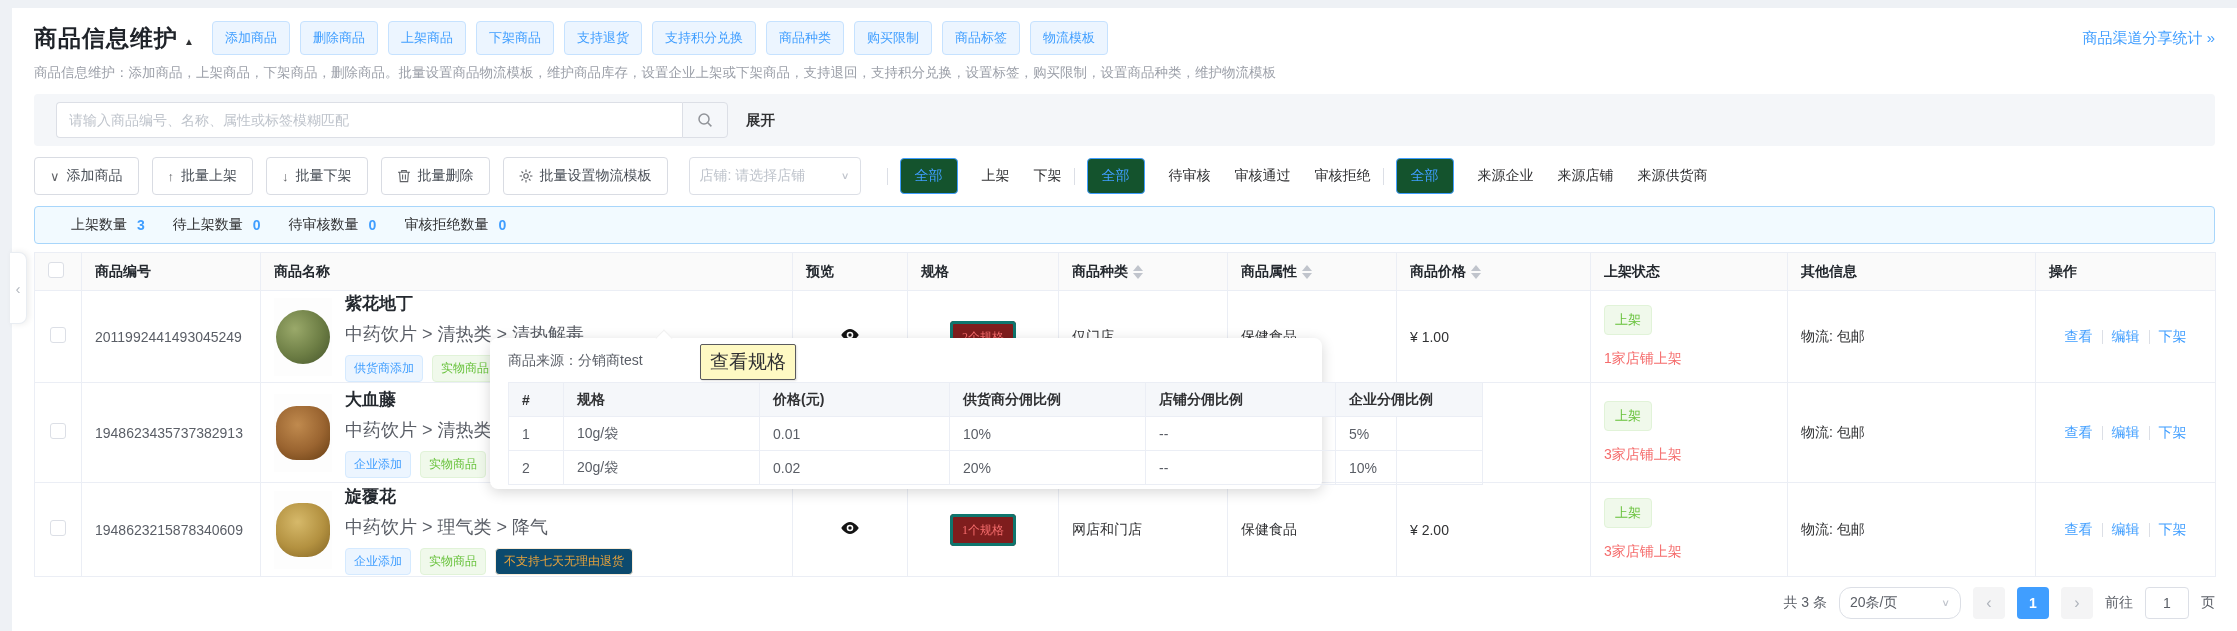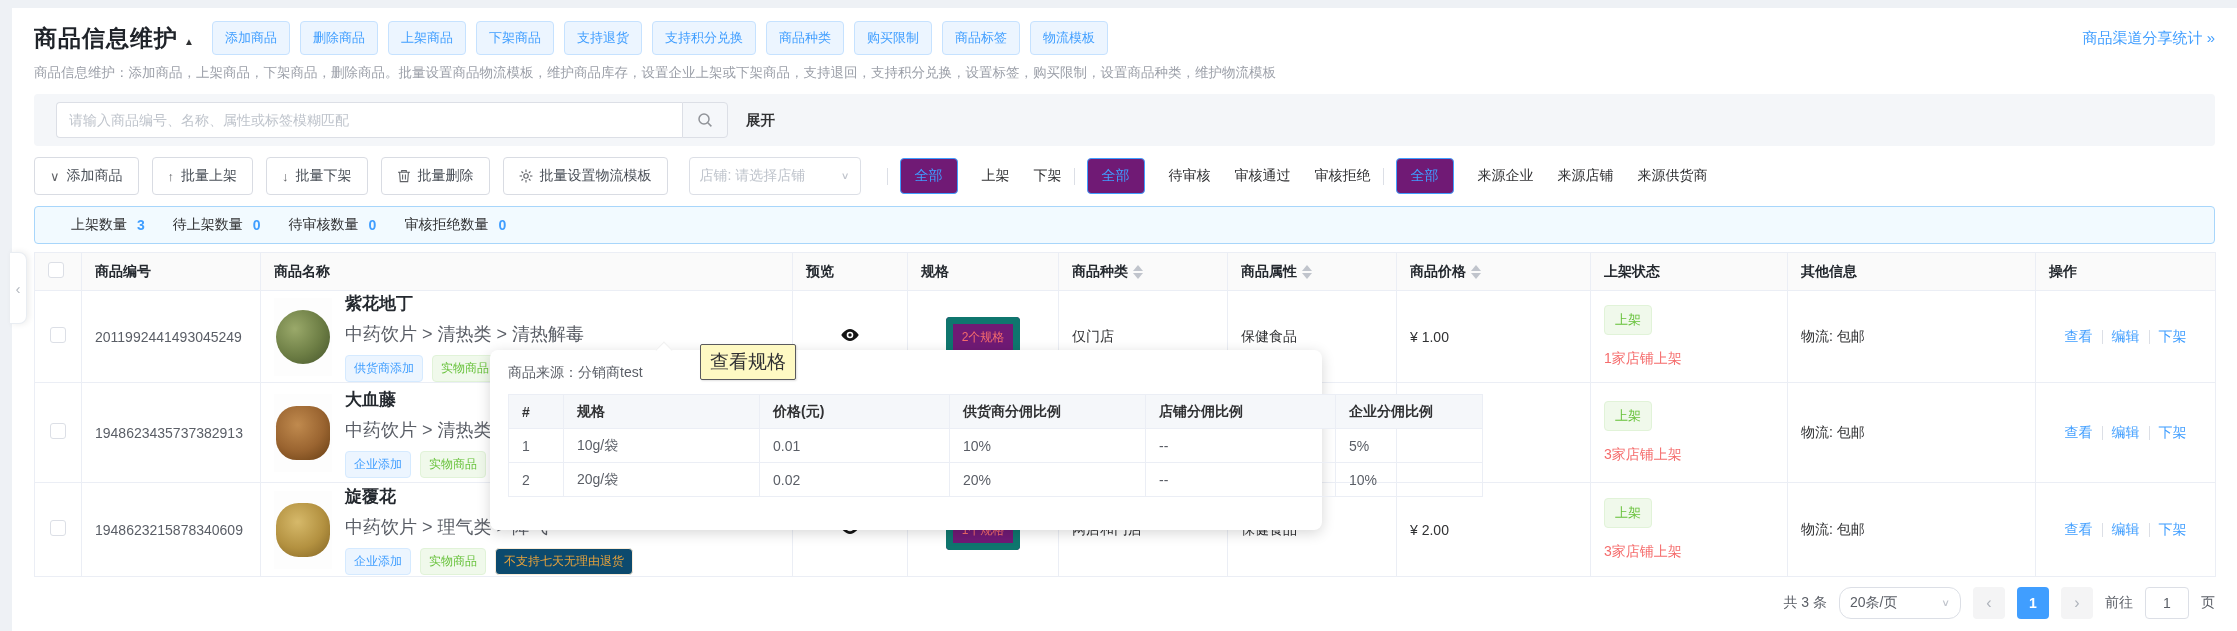--- a/index.html
+++ b/index.html
@@ -58,21 +58,21 @@
     height: 38px; width: 172px; border: 1px solid #dcdfe6; border-radius: 4px; background: #fff;
     display: flex; align-items: center; justify-content: space-between; padding: 0 10px;
     font-size: 14px; color: #bfc4cc; margin: 0 14px 0 8px; cursor: pointer; white-space: nowrap;
   }
   .sel-chevron { color: #c0c4cc; font-size: 12px; transform: scaleY(.8); }
   .vsep { width: 1px; height: 17px; background: #dcdfe6; margin: 0 12px; flex: none; }
   .fgroup { display: flex; align-items: center; gap: 24px; }
   .fopt { font-size: 14px; color: #303133; cursor: pointer; white-space: nowrap; }
   .fopt.active {
     color: #409eff; border: 1px solid #409eff; border-radius: 4px;
-    padding: 8px 14px; background: #701a75;
+    padding: 8px 14px; background: #14532d;
   }
 
   
   .stats {
     margin-top: 10px; height: 38px; border: 1px solid #a8d6fb; background: #f2faff;
     border-radius: 4px; display: flex; align-items: center; padding: 0 36px; font-size: 14px;
   }
   .stat-label { color: #303133; }
   .stat-value { color: #409eff; font-weight: bold; margin: 0 28px 0 10px; }
 
@@ -98,33 +98,33 @@
   .ph-green { background: radial-gradient(circle at 35% 35%, #9aa96a, #6c7d44 55%, #4c5c30 90%); }
   .ph-brown { border-radius: 38% !important; background: radial-gradient(circle at 40% 35%, #c08a4e, #9a6430 55%, #6f4418 92%); }
   .ph-straw { border-radius: 42% !important; background: radial-gradient(circle at 40% 35%, #d6b96a, #b39140 55%, #8a6b28 92%); }
   .pname { font-size: 17px; font-weight: 600; color: #24292f; }
   .pcat { font-size: 18px; color: #5a5e66; margin-top: 7px; }
   .ptags { display: flex; gap: 9px; margin-top: 9px; }
   .tag { font-size: 12px; padding: 4px 8px; border-radius: 4px; white-space: nowrap; }
   .tag-blue { background: #ecf5ff; border: 1px solid #d5eaff; color: #409eff; }
   .tag-green { background: #f0f9eb; border: 1px solid #e1f3d8; color: #67c23a; }
   .tag-orange { background: #0c4a6e; border: 1px solid #faecd8; color: #e6a23c; }
-  .tag-red { background: #701a75; border: 7px solid #0f766e; color: #f56c6c; padding: 6px 9px; cursor: pointer; }
+  .tag-red { background: #7f1d1d; border: 3px solid #0f766e; color: #f56c6c; padding: 6px 9px; cursor: pointer; font-family: Liberation Serif, serif; }
   .status-tag { display: inline-block; background: #f0f9eb; border: 1px solid #e1f3d8; color: #67c23a; font-size: 13px; padding: 5px 10px; border-radius: 4px; }
   .status-detail { color: #f56c6c; font-size: 14px; margin-top: 15px; }
   .acts { display: flex; align-items: center; justify-content: center; gap: 9px; }
   .alink { color: #409eff; font-size: 14px; cursor: pointer; white-space: nowrap; }
   .asep { width: 1px; height: 14px; background: #dcdfe6; }
   .eye { cursor: pointer; }
 
   
   .popup {
-    position: absolute; left: 490px; top: 350px; width: 832px; z-index: 20;
+    position: absolute; left: 490px; top: 338px; width: 832px; z-index: 20;
     background: #fff; border-radius: 8px; box-shadow: 0 3px 14px rgba(0,0,0,.16);
-    padding: 14px 18px 33px;
+    padding: 14px 18px 4px;
   }
   .popup-arrow {
     position: absolute; top: -6px; left: 168px; width: 12px; height: 12px; background: #fff;
     transform: rotate(45deg); border-top: 1px solid #f0f0f0; border-left: 1px solid #f0f0f0;
   }
   .popup-src { font-size: 14px; color: #5a5e66; }
   table.ptable { border-collapse: collapse; table-layout: fixed; width: 974px; margin-top: 12px; }
   table.ptable th, table.ptable td { border: 1px solid #ebeef5; height: 34px; padding: 0 13px; font-size: 14px; text-align: left; }
   table.ptable th { background: #f5f7fa; color: #303133; font-weight: bold; }
   table.ptable td { color: #5a5e66; }

